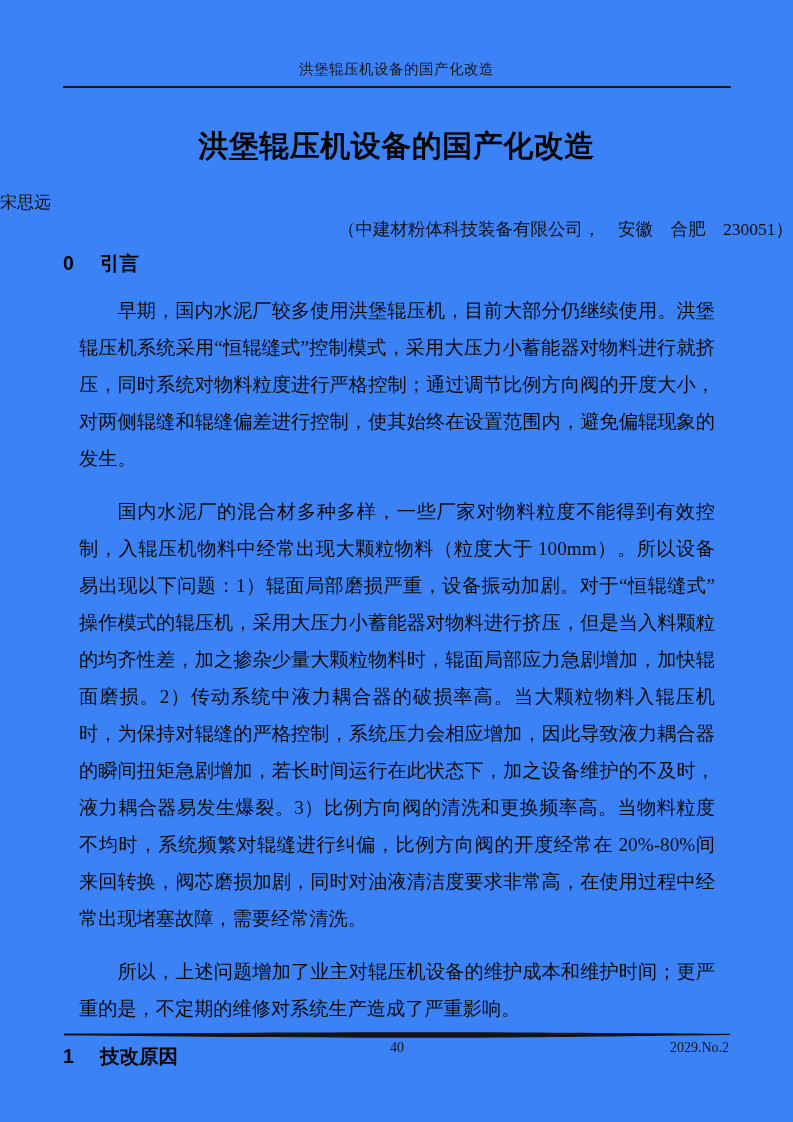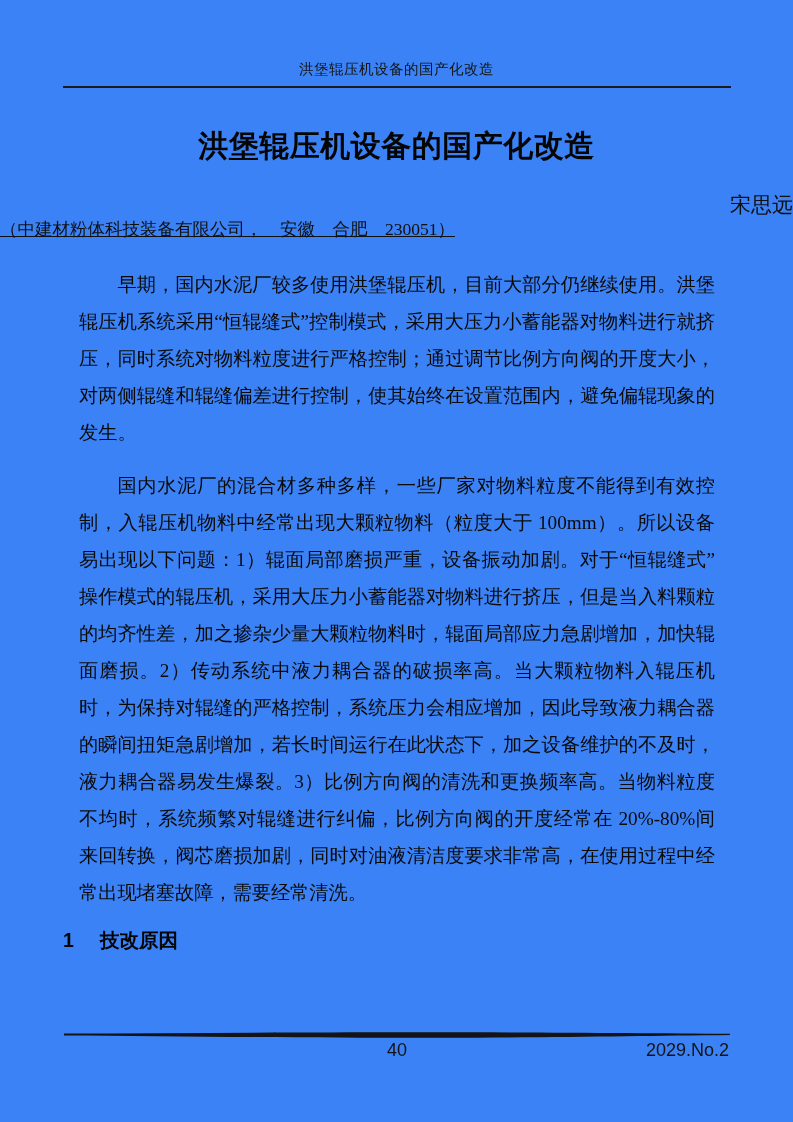--- a/index.html
+++ b/index.html
@@ -34,31 +34,30 @@
     text-align: center;
     font-family: "Liberation Sans", "DejaVu Sans", sans-serif;
     font-weight: 700;
     font-size: 30px;
     letter-spacing: 0.5px;
     color: #050505;
   }
   .author {
     position: absolute;
     top: 191px; left: 0; right: 0;
-    text-align: right;
-    font-size: 21px;
+    text-align: left;
+    font-size: 17px;
     color: #101010;
   }
   .affiliation {
     position: absolute;
     top: 217px; left: 0; right: 0;
-    text-align: left;
+    text-align: right;
     font-size: 17.5px;
     color: #101010;
-    text-decoration: underline;
   }
   .content {
     position: absolute;
     top: 250px; left: 63px; width: 668px;
   }
   .sec-heading {
     margin: 0 0 9px 0;
     font-family: "Liberation Sans", "DejaVu Sans", sans-serif;
     font-weight: 700;
     font-size: 19.5px;
@@ -78,22 +77,22 @@
   .footer {
     position: absolute;
     top: 1031px; left: 63px; width: 668px;
   }
   .footer-rule { display: block; }
   .footer-texts {
     position: relative;
     width: 100%;
     height: 18px;
     margin-top: 1px;
-    font-family: Liberation Sans, sans-serif;
-    font-size: 18px;
+    font-family: Liberation Serif, serif;
+    font-size: 14px;
     color: #141414;
   }
   .page-number {
     position: absolute; left: 0; right: 0;
     text-align: center;
   }
   .issue-number {
     position: absolute; right: 2px; top: 0;
   }
 </style>
@@ -107,25 +106,29 @@
   <div class="header-rule"></div>
 
   <h1 class="title">洪堡辊压机设备的国产化改造</h1>
 
   <div class="author">宋思远</div>
 
   <div class="affiliation">（中建材粉体科技装备有限公司，　安徽　合肥　230051）</div>
 
   <div class="content">
 
+    <h2 class="sec-heading">
+      <span class="sec-num">0</span><span>引言</span>
+    </h2>
 
     <p>早期，国内水泥厂较多使用洪堡辊压机，目前大部分仍继续使用。洪堡辊压机系统采用“恒辊缝式”控制模式，采用大压力小蓄能器对物料进行就挤压，同时系统对物料粒度进行严格控制；通过调节比例方向阀的开度大小，对两侧辊缝和辊缝偏差进行控制，使其始终在设置范围内，避免偏辊现象的发生。</p>
 
     <p>国内水泥厂的混合材多种多样，一些厂家对物料粒度不能得到有效控制，入辊压机物料中经常出现大颗粒物料（粒度大于 100mm）。所以设备易出现以下问题：1）辊面局部磨损严重，设备振动加剧。对于“恒辊缝式”操作模式的辊压机，采用大压力小蓄能器对物料进行挤压，但是当入料颗粒的均齐性差，加之掺杂少量大颗粒物料时，辊面局部应力急剧增加，加快辊面磨损。2）传动系统中液力耦合器的破损率高。当大颗粒物料入辊压机时，为保持对辊缝的严格控制，系统压力会相应增加，因此导致液力耦合器的瞬间扭矩急剧增加，若长时间运行在此状态下，加之设备维护的不及时，液力耦合器易发生爆裂。3）比例方向阀的清洗和更换频率高。当物料粒度不均时，系统频繁对辊缝进行纠偏，比例方向阀的开度经常在 20%-80%间来回转换，阀芯磨损加剧，同时对油液清洁度要求非常高，在使用过程中经常出现堵塞故障，需要经常清洗。</p>
 
+    <p>所以，上述问题增加了业主对辊压机设备的维护成本和维护时间；更严重的是，不定期的维修对系统生产造成了严重影响。</p>
 
     <h2 class="sec-heading second">
       <span class="sec-num">1</span><span>技改原因</span>
     </h2>
 
 
   </div>
 
   <div class="footer">
     <svg class="footer-rule" width="668" height="8" viewBox="0 0 668 8" preserveAspectRatio="none" xmlns="http://www.w3.org/2000/svg">

